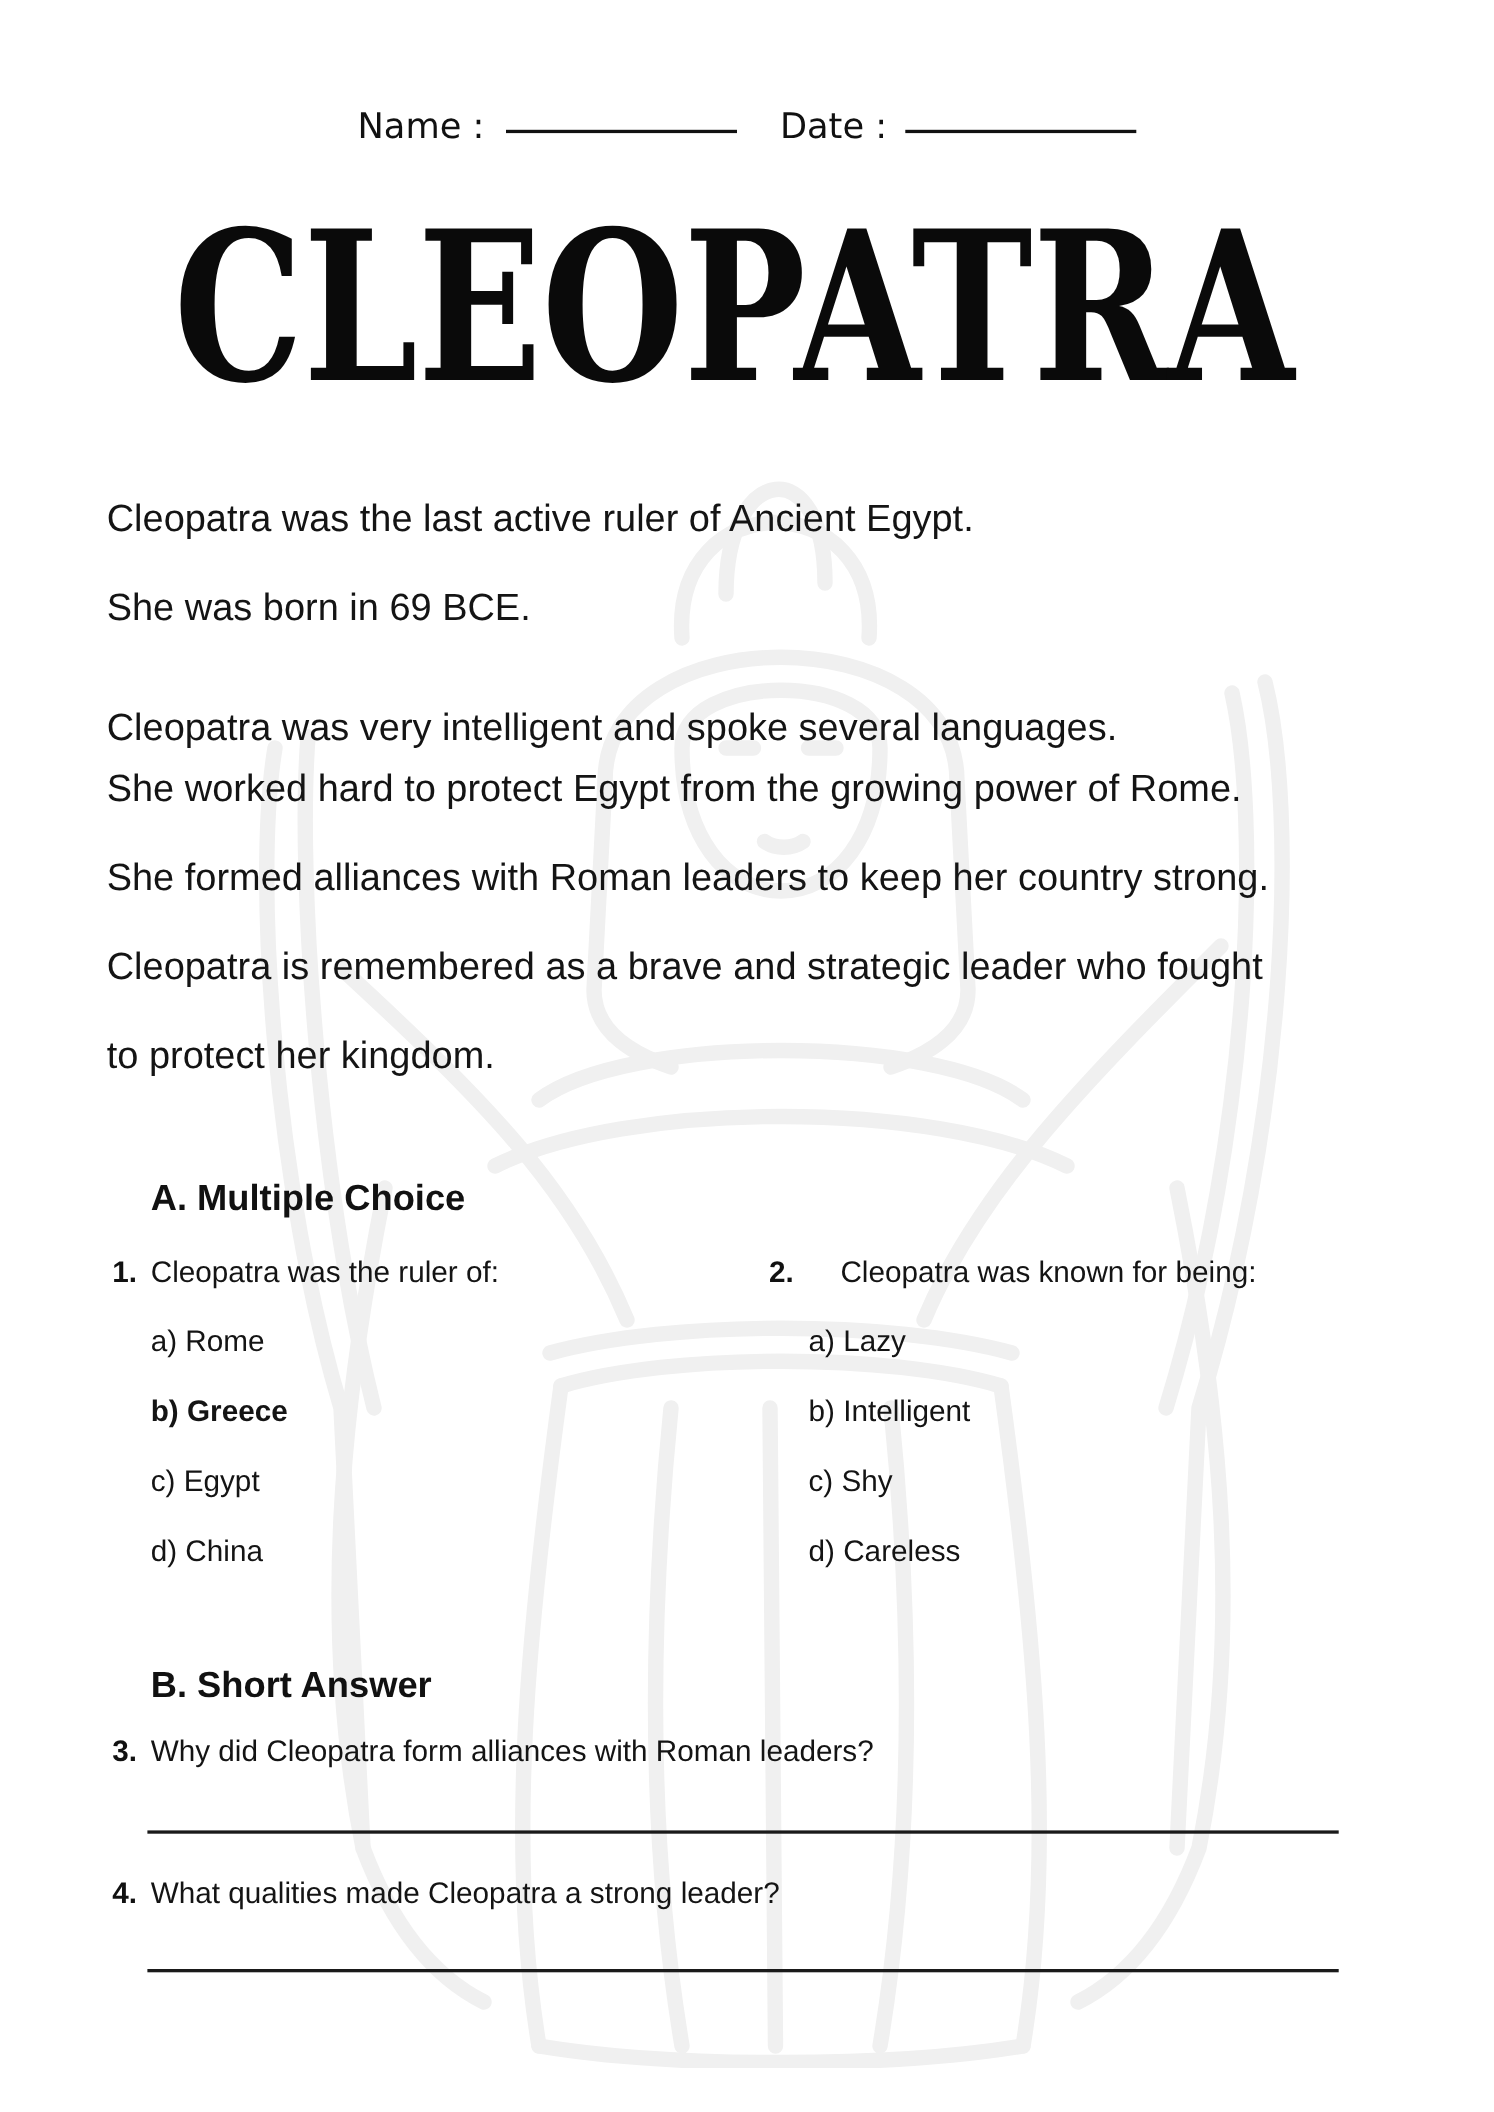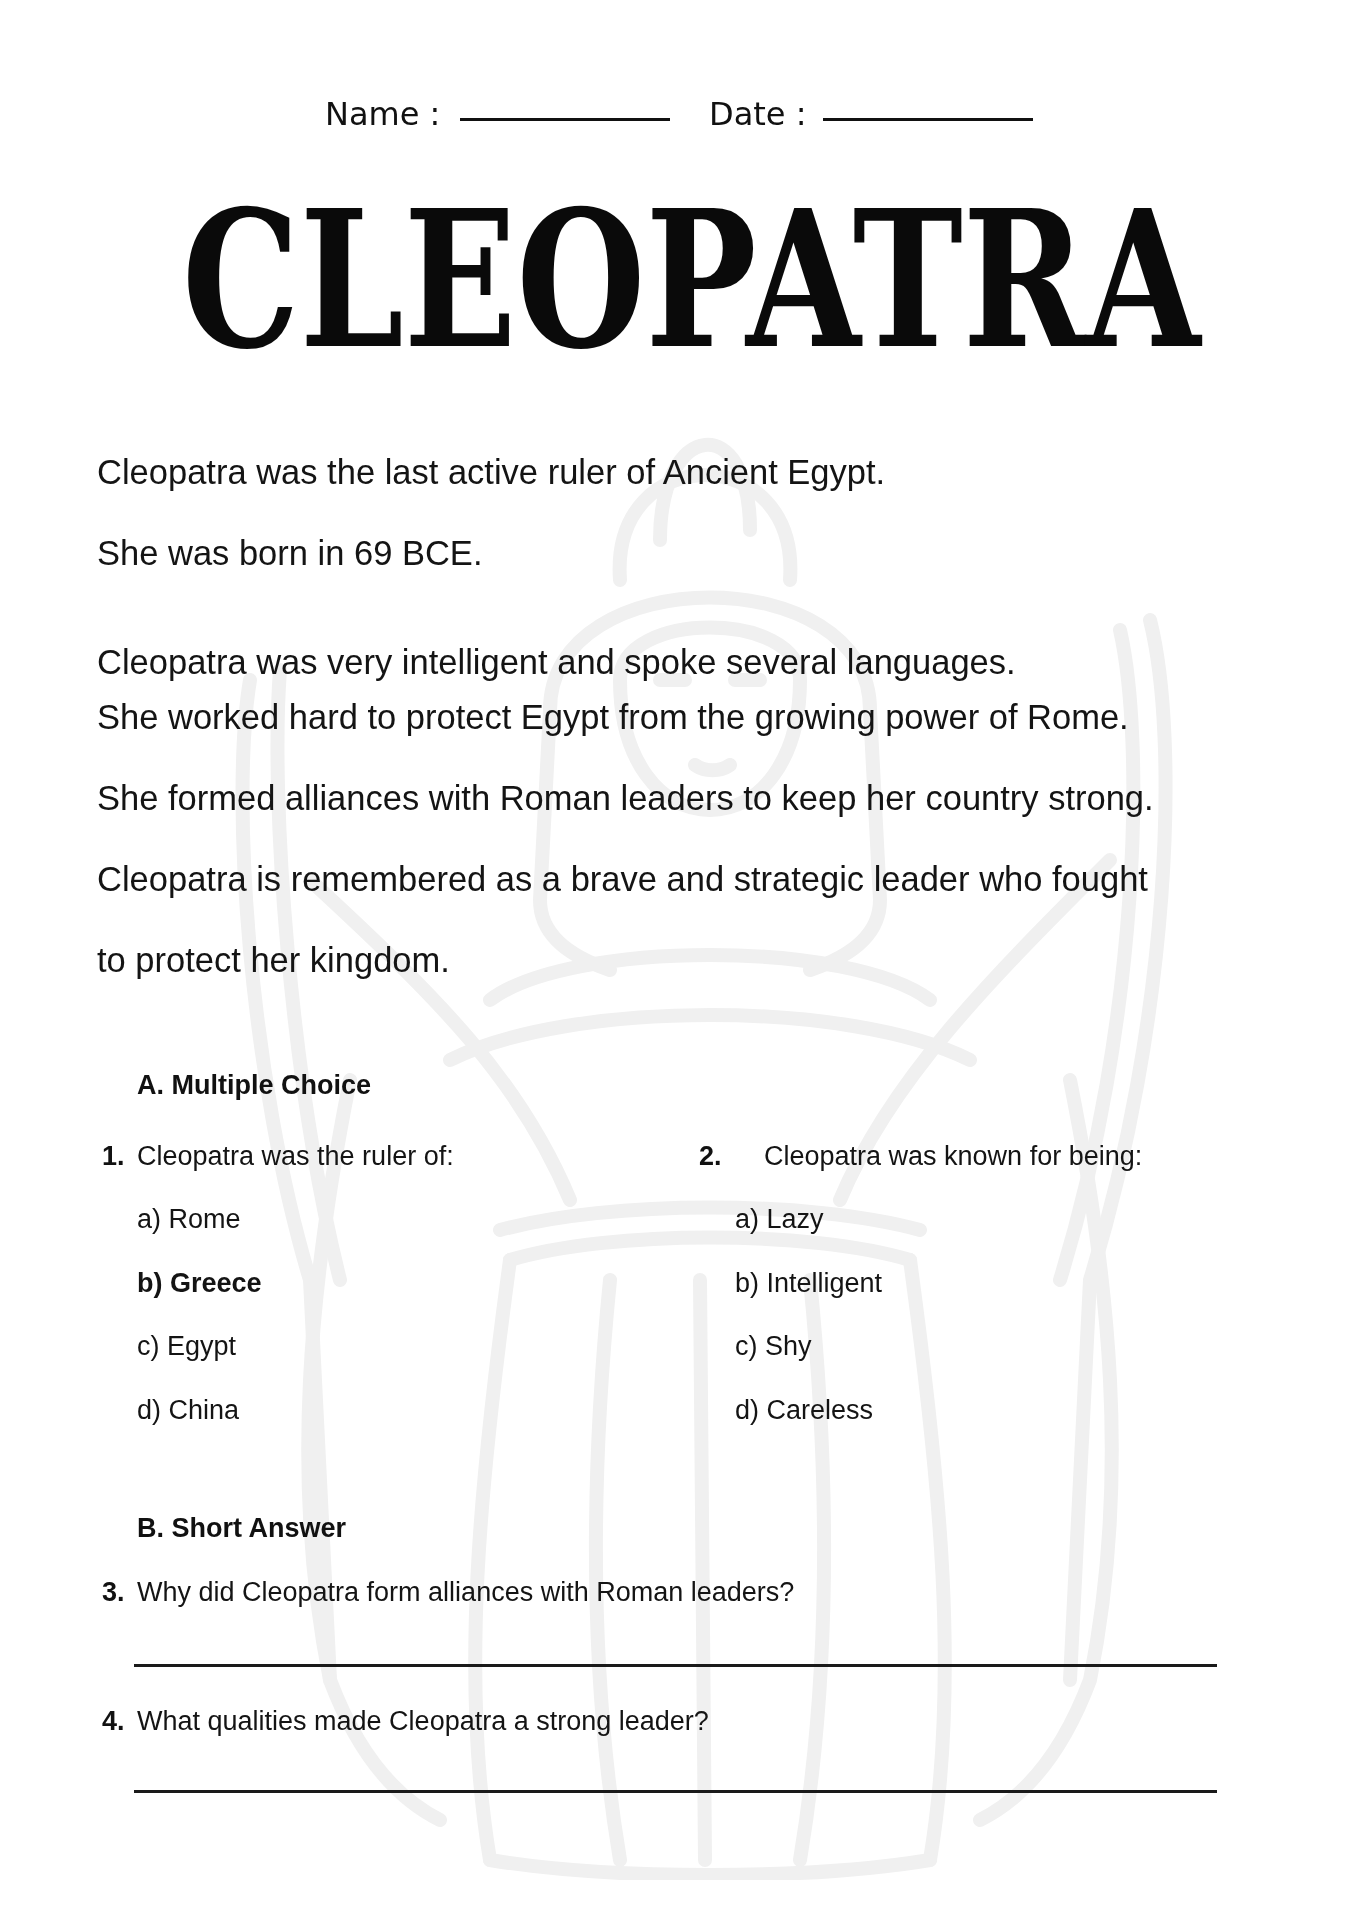--- a/index.html
+++ b/index.html
@@ -37,21 +37,21 @@
   }
   .blank {
     display: inline-block;
     border-bottom: 3px solid #111;
     height: 0;
   }
 
   
   .title-box {
     position: absolute;
-    left: 182px;
+    left: 158px;
     top: 225px;
     width: 1018px;
     height: 138px;
     z-index: 1;
     text-align: right;
   }
   .title-text {
     position: absolute;
     left: 0;
     top: 0;
@@ -68,21 +68,21 @@
   
   .para-line {
     font-size: 34.5px;
     line-height: 1;
     color: #141414;
     z-index: 1;
   }
 
   
   .section-heading {
-    font-size: 27px;
+    font-size: 33px;
     font-weight: bold;
     line-height: 1;
     color: #111;
     z-index: 1;
   }
   .q-num {
     font-size: 27px;
     font-weight: bold;
     line-height: 1;
     z-index: 1;

